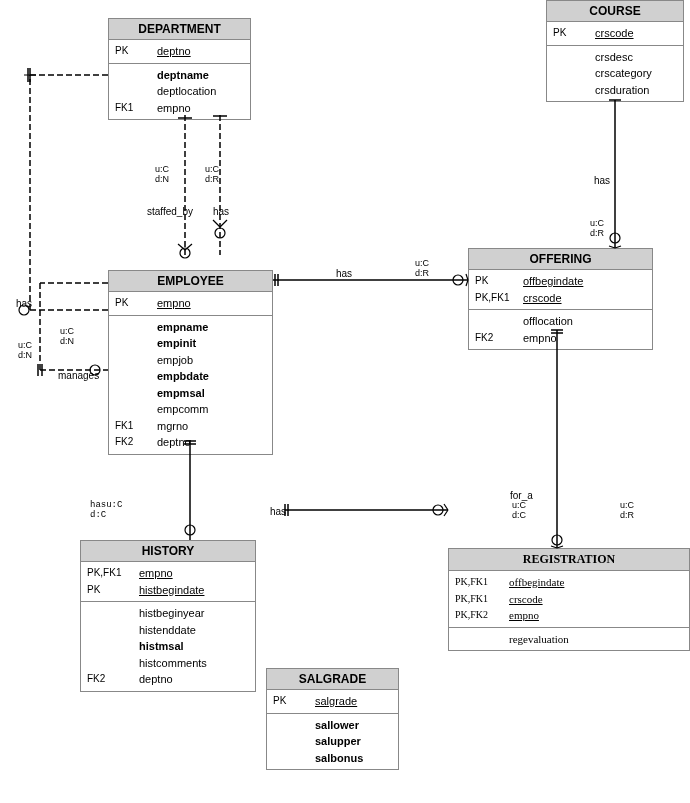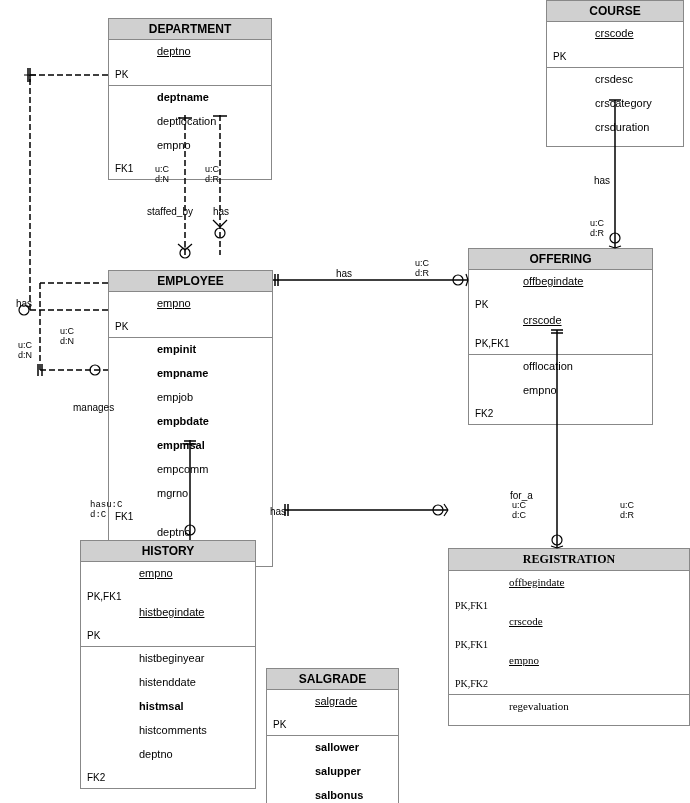--- a/index.html
+++ b/index.html
@@ -40,21 +40,20 @@
     .entity-row {
       display: flex;
       gap: 4px;
       line-height: 1.5;
     }
     .pk-label {
       color: #000;
       font-size: 10px;
       min-width: 38px;
       font-weight: normal;
-      margin-top: 24px;
     }
     .field-name {
       font-size: 11px;
     }
     .field-name.bold { font-weight: bold; }
     .field-name.underline { text-decoration: underline; }
 
     svg.connections {
       position: absolute;
       top: 0; left: 0;
@@ -66,21 +65,21 @@
       position: absolute;
       font-size: 10px;
       color: #000;
     }
   </style>
 </head>
 <body>
 
 <div class="diagram-container">
 
-  <div class="entity-box" style="left:108px; top:18px; width:164px;">
+  <div class="entity-box" style="left:108px; top:18px; width:143px;">
     <div class="entity-header">DEPARTMENT</div>
     <div class="entity-section">
       <div class="entity-row">
         <span class="pk-label">PK</span>
         <span class="field-name underline">deptno</span>
       </div>
     </div>
     <div class="entity-section">
       <div class="entity-row">
           <span class="pk-label"></span>
@@ -101,25 +100,25 @@
     <div class="entity-header">EMPLOYEE</div>
     <div class="entity-section">
       <div class="entity-row">
         <span class="pk-label">PK</span>
         <span class="field-name underline">empno</span>
       </div>
     </div>
     <div class="entity-section">
       <div class="entity-row">
           <span class="pk-label"></span>
+          <span class="field-name bold">empname</span>
+        </div>
+      <div class="entity-row">
+          <span class="pk-label"></span>
           <span class="field-name bold">empinit</span>
-        </div>
-      <div class="entity-row">
-          <span class="pk-label"></span>
-          <span class="field-name bold">empname</span>
         </div>
       <div class="entity-row">
           <span class="pk-label"></span>
           <span class="field-name">empjob</span>
         </div>
       <div class="entity-row">
           <span class="pk-label"></span>
           <span class="field-name bold">empbdate</span>
         </div>
       <div class="entity-row">
@@ -268,21 +267,21 @@
         </div>
       <div class="entity-row">
           <span class="pk-label"></span>
           <span class="field-name bold">salbonus</span>
         </div>
     </div>
   </div>
 
   <span class="conn-label" style="left:147px; top:206px;">staffed_by</span>
   <span class="conn-label" style="left:213px; top:206px;">has</span>
-  <span class="conn-label" style="left:73px; top:370px;margin-top:32px;">manages</span>
+  <span class="conn-label" style="left:58px; top:370px;">manages</span>
   <span class="conn-label" style="left:16px; top:298px;">has</span>
   <span class="conn-label" style="left:336px; top:268px;">has</span>
   <span class="conn-label" style="left:594px; top:175px;">has</span>
   <span class="conn-label" style="left:510px; top:490px;">for_a</span>
   <span class="conn-label" style="left:270px; top:506px;">has</span>
   <span class="conn-label" style="left:415px; top:258px; font-size:9px;">u:C<br>d:R</span>
   <span class="conn-label" style="left:155px; top:164px; font-size:9px;">u:C<br>d:N</span>
   <span class="conn-label" style="left:205px; top:164px; font-size:9px;">u:C<br>d:R</span>
   <span class="conn-label" style="left:60px; top:326px; font-size:9px;">u:C<br>d:N</span>
   <span class="conn-label" style="left:90px; top:500px; font-size:9px;font-family:Liberation Mono, monospace;">hasu:C<br>d:C</span>

